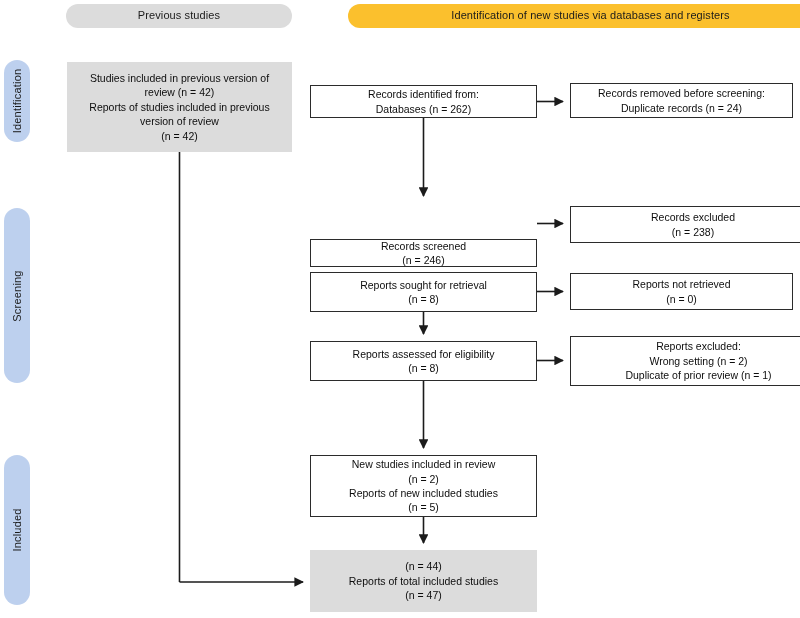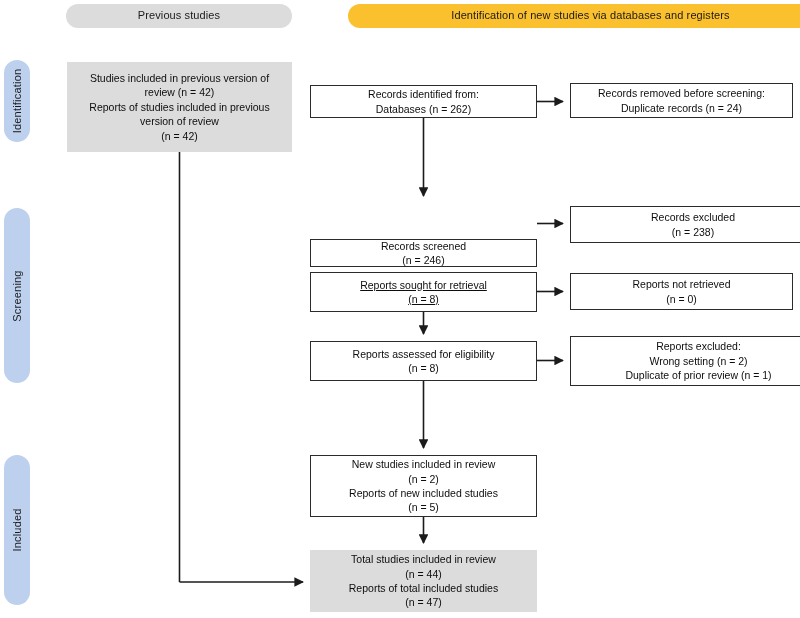--- a/index.html
+++ b/index.html
@@ -78,21 +78,21 @@
   .box-outline { background: #ffffff; border: 1px solid #2b2b2b; }
   .box-gray    { background: #dcdcdc; border: none; }
   .box p { margin: 0; }
 
   
   .b-prev-studies { left: 67px;  top: 62px;  width: 225px; height: 90px; }
 
   
   .b-records-identified { left: 310px; top: 85px;  width: 227px; height: 33px; }
   .b-records-screened   { left: 310px; top: 199px; width: 227px; height: 28px; margin-top: 40px; }
-  .b-reports-sought     { left: 310px; top: 272px; width: 227px; height: 40px; text-decoration: underline; }
+  .b-reports-sought     { left: 310px; top: 272px; width: 227px; height: 40px; }
   .b-reports-assessed   { left: 310px; top: 341px; width: 227px; height: 40px; }
   .b-new-included       { left: 310px; top: 455px; width: 227px; height: 62px; }
   .b-total-included     { left: 310px; top: 550px; width: 227px; height: 62px; }
 
   
   .b-records-removed  { left: 570px; top: 83px;  width: 223px; height: 35px; }
   .b-records-excluded { left: 570px; top: 206px; width: 246px; height: 37px; }
   .b-reports-not-retr { left: 570px; top: 273px; width: 223px; height: 37px; }
   .b-reports-excluded { left: 570px; top: 336px; width: 257px; height: 50px; }
 </style>
@@ -188,21 +188,20 @@
     <div>
       <p>New studies included in review</p>
       <p>(n = 2)</p>
       <p>Reports of new included studies</p>
       <p>(n = 5)</p>
     </div>
   </div>
 
   <div class="box box-gray b-total-included">
     <div>
-      <p>Total studies included in review</p>
       <p>(n = 44)</p>
       <p>Reports of total included studies</p>
       <p>(n = 47)</p>
     </div>
   </div>
 
   <div class="box box-outline b-records-removed">
     <div>
       <p>Records removed before screening:</p>
       <p>Duplicate records (n = 24)</p>

